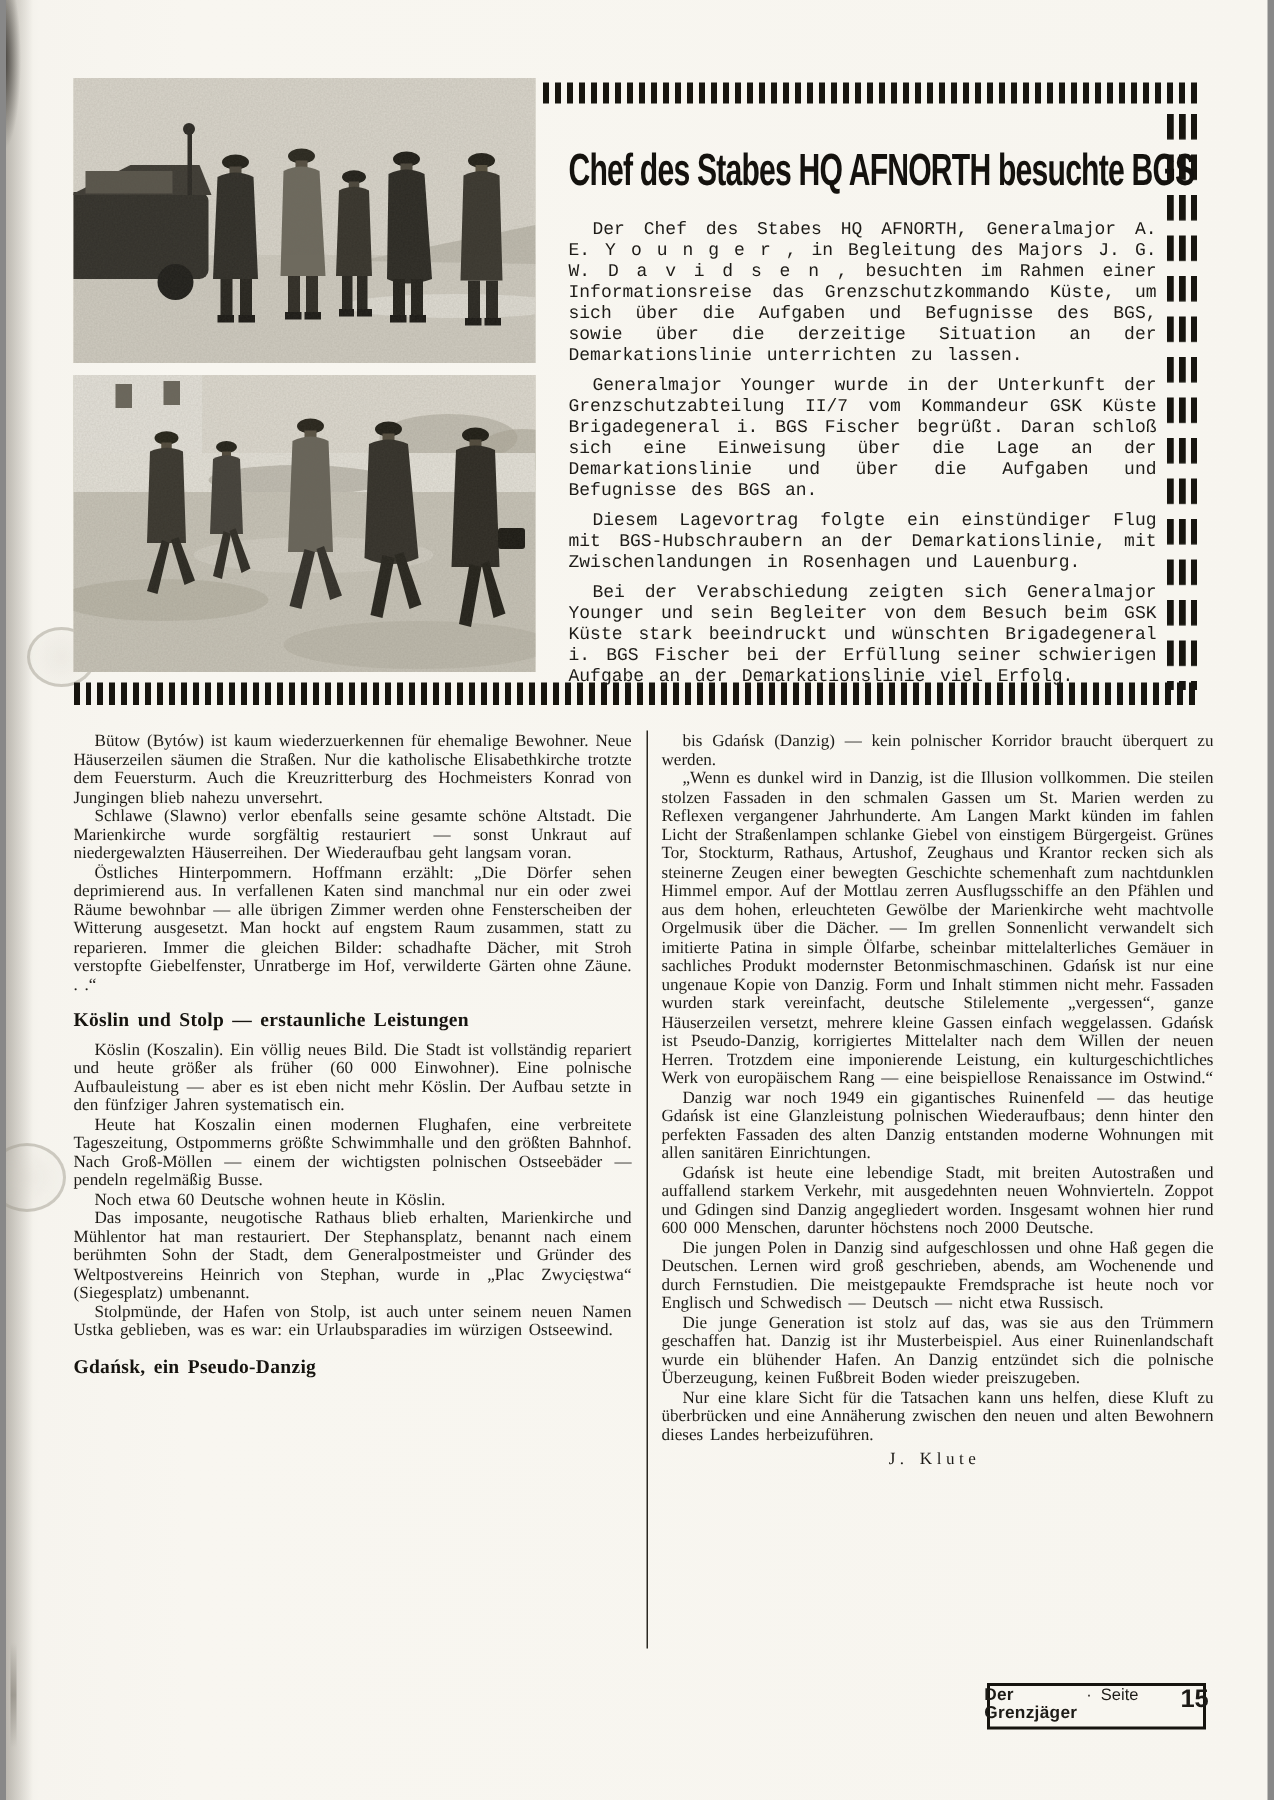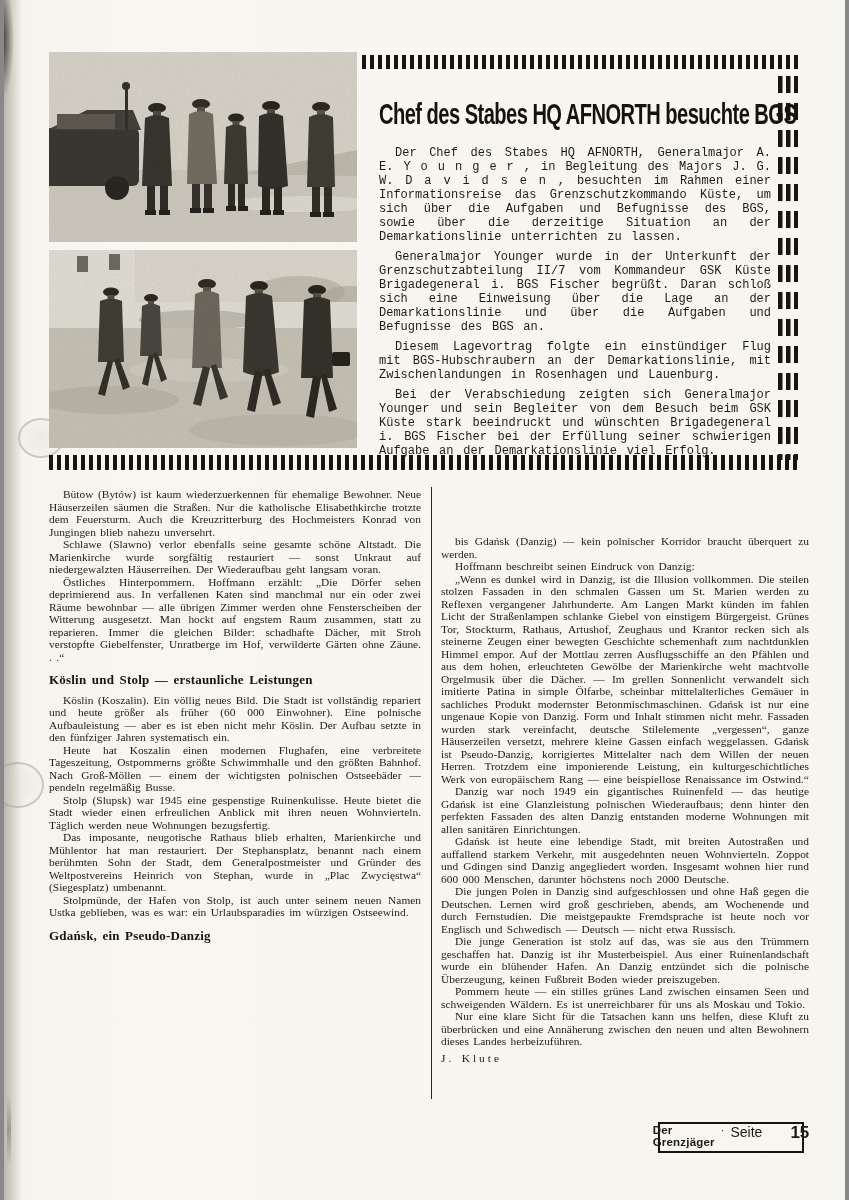--- a/index.html
+++ b/index.html
@@ -40,33 +40,33 @@
     letter-spacing:-0.8px;white-space:nowrap;transform:scaleX(.67);transform-origin:left top;
     color:#14120e;
   }
   .feat-col{position:absolute;left:375px;top:146px;width:392px;
     font-size:12px;line-height:14px;text-align:justify;}
   .feat-col p{margin:0 0 6px;text-indent:16px;word-spacing:2.5px;font-family:Liberation Mono, monospace;}
 
   
   .col{position:absolute;top:488px;font-size:11.4px;line-height:12.5px;text-align:justify;}
   .col.left{left:45px;width:372px;}
-  .col.right{left:437px;width:368px;margin-top:47px;}
+  .col.right{left:437px;width:368px;}
   .col p{margin:0;text-indent:14px;word-spacing:1.6px;font-family:Liberation Serif, serif;}
   .col h2{font-size:13px;font-weight:bold;margin:11px 0 7px;letter-spacing:.2px;word-spacing:2px;color:#16140f;}
   .divider{position:absolute;left:427px;top:487px;width:1px;height:612px;background:#2b2822;}
-  .byline{text-align:left;text-indent:0 !important;letter-spacing:3px;margin-top:4px !important;padding-right:4px;}
+  .byline{text-align:center;text-indent:0 !important;letter-spacing:3px;margin-top:4px !important;padding-right:4px;}
 
   
   .footer-box{position:absolute;left:654px;top:1122px;width:142px;height:27px;
     border:2px solid #16140f;background:#f8f6f0;display:flex;align-items:flex-start;justify-content:center;gap:6px;
     font-family:"Liberation Sans", sans-serif;}
   .footer-box .pub{font-weight:bold;font-size:11.5px;letter-spacing:.2px;}
   .footer-box .sep{font-size:11px;}
-  .footer-box .lbl{font-size:14px;}
+  .footer-box .lbl{font-size:11px;}
   .footer-box .num{font-weight:bold;font-size:17px;line-height:1;margin-left:22px;}
 </style>
 </head>
 <body>
 
 <div class="page">
 
   <div class="edge-shadow"></div>
   <div class="corner-smudge"></div>
   <div class="edge-streak"></div>
@@ -231,36 +231,34 @@
       <p>Bei der Verabschiedung zeigten sich Generalmajor Younger und sein Begleiter von dem Besuch beim GSK Küste stark beeindruckt und wünschten Brigadegeneral i. BGS Fischer bei der Erfüllung seiner schwierigen Aufgabe an der Demarkationslinie viel Erfolg.</p>
     </div>
 
   <div class="col left">
       <p>Bütow (Bytów) ist kaum wiederzuerkennen für ehemalige Bewohner. Neue Häuserzeilen säumen die Straßen. Nur die katholische Elisabethkirche trotzte dem Feuersturm. Auch die Kreuzritterburg des Hochmeisters Konrad von Jungingen blieb nahezu unversehrt.</p>
       <p>Schlawe (Slawno) verlor ebenfalls seine gesamte schöne Altstadt. Die Marienkirche wurde sorgfältig restauriert — sonst Unkraut auf niedergewalzten Häuserreihen. Der Wiederaufbau geht langsam voran.</p>
       <p>Östliches Hinterpommern. Hoffmann erzählt: „Die Dörfer sehen deprimierend aus. In verfallenen Katen sind manchmal nur ein oder zwei Räume bewohnbar — alle übrigen Zimmer werden ohne Fensterscheiben der Witterung ausgesetzt. Man hockt auf engstem Raum zusammen, statt zu reparieren. Immer die gleichen Bilder: schadhafte Dächer, mit Stroh verstopfte Giebelfenster, Unratberge im Hof, verwilderte Gärten ohne Zäune. . .“</p>
       <h2>Köslin und Stolp — erstaunliche Leistungen</h2>
       <p>Köslin (Koszalin). Ein völlig neues Bild. Die Stadt ist vollständig repariert und heute größer als früher (60 000 Einwohner). Eine polnische Aufbauleistung — aber es ist eben nicht mehr Köslin. Der Aufbau setzte in den fünfziger Jahren systematisch ein.</p>
       <p>Heute hat Koszalin einen modernen Flughafen, eine verbreitete Tageszeitung, Ostpommerns größte Schwimmhalle und den größten Bahnhof. Nach Groß-Möllen — einem der wichtigsten polnischen Ostseebäder — pendeln regelmäßig Busse.</p>
-      <p>Stolp (Slupsk) war 1945 eine gespenstige Ruinenkulisse. Heute bietet die Stadt wieder einen erfreulichen Anblick mit ihren neuen Wohnvierteln. Täglich werden neue Wohnungen bezugsfertig.</p>
+      <p>Noch etwa 60 Deutsche wohnen heute in Köslin.</p>
       <p>Das imposante, neugotische Rathaus blieb erhalten, Marienkirche und Mühlentor hat man restauriert. Der Stephansplatz, benannt nach einem berühmten Sohn der Stadt, dem Generalpostmeister und Gründer des Weltpostvereins Heinrich von Stephan, wurde in „Plac Zwycięstwa“ (Siegesplatz) umbenannt.</p>
       <p>Stolpmünde, der Hafen von Stolp, ist auch unter seinem neuen Namen Ustka geblieben, was es war: ein Urlaubsparadies im würzigen Ostseewind.</p>
       <h2>Gdańsk, ein Pseudo-Danzig</h2>
     </div>
   <div class="divider"></div>
   <div class="col right">
     <div>
         <p>bis Gdańsk (Danzig) — kein polnischer Korridor braucht überquert zu werden.</p>
-        <p>Hoffmann beschreibt seinen Eindruck von Danzig:</p>
         <p>„Wenn es dunkel wird in Danzig, ist die Illusion vollkommen. Die steilen stolzen Fassaden in den schmalen Gassen um St. Marien werden zu Reflexen vergangener Jahrhunderte. Am Langen Markt künden im fahlen Licht der Straßenlampen schlanke Giebel von einstigem Bürgergeist. Grünes Tor, Stockturm, Rathaus, Artushof, Zeughaus und Krantor recken sich als steinerne Zeugen einer bewegten Geschichte schemenhaft zum nachtdunklen Himmel empor. Auf der Mottlau zerren Ausflugsschiffe an den Pfählen und aus dem hohen, erleuchteten Gewölbe der Marienkirche weht machtvolle Orgelmusik über die Dächer. — Im grellen Sonnenlicht verwandelt sich imitierte Patina in simple Ölfarbe, scheinbar mittelalterliches Gemäuer in sachliches Produkt modernster Betonmischmaschinen. Gdańsk ist nur eine ungenaue Kopie von Danzig. Form und Inhalt stimmen nicht mehr. Fassaden wurden stark vereinfacht, deutsche Stilelemente „vergessen“, ganze Häuserzeilen versetzt, mehrere kleine Gassen einfach weggelassen. Gdańsk ist Pseudo-Danzig, korrigiertes Mittelalter nach dem Willen der neuen Herren. Trotzdem eine imponierende Leistung, ein kulturgeschichtliches Werk von europäischem Rang — eine beispiellose Renaissance im Ostwind.“</p>
         <p>Danzig war noch 1949 ein gigantisches Ruinenfeld — das heutige Gdańsk ist eine Glanzleistung polnischen Wiederaufbaus; denn hinter den perfekten Fassaden des alten Danzig entstanden moderne Wohnungen mit allen sanitären Einrichtungen.</p>
         <p>Gdańsk ist heute eine lebendige Stadt, mit breiten Autostraßen und auffallend starkem Verkehr, mit ausgedehnten neuen Wohnvierteln. Zoppot und Gdingen sind Danzig angegliedert worden. Insgesamt wohnen hier rund 600 000 Menschen, darunter höchstens noch 2000 Deutsche.</p>
         <p>Die jungen Polen in Danzig sind aufgeschlossen und ohne Haß gegen die Deutschen. Lernen wird groß geschrieben, abends, am Wochenende und durch Fernstudien. Die meistgepaukte Fremdsprache ist heute noch vor Englisch und Schwedisch — Deutsch — nicht etwa Russisch.</p>
         <p>Die junge Generation ist stolz auf das, was sie aus den Trümmern geschaffen hat. Danzig ist ihr Musterbeispiel. Aus einer Ruinenlandschaft wurde ein blühender Hafen. An Danzig entzündet sich die polnische Überzeugung, keinen Fußbreit Boden wieder preiszugeben.</p>
-        <p>Pommern heute — ein stilles grünes Land zwischen einsamen Seen und schweigenden Wäldern. Es ist unerreichbarer für uns als Moskau und Tokio.</p>
         <p>Nur eine klare Sicht für die Tatsachen kann uns helfen, diese Kluft zu überbrücken und eine Annäherung zwischen den neuen und alten Bewohnern dieses Landes herbeizuführen.</p>
       </div>
     <p class="byline">J. Klute</p>
   </div>
 
   <div class="footer-box">
     <span class="pub">Der Grenzjäger</span>
     <span class="sep">·</span>
     <span class="lbl">Seite</span>
     <span class="num">15</span>

